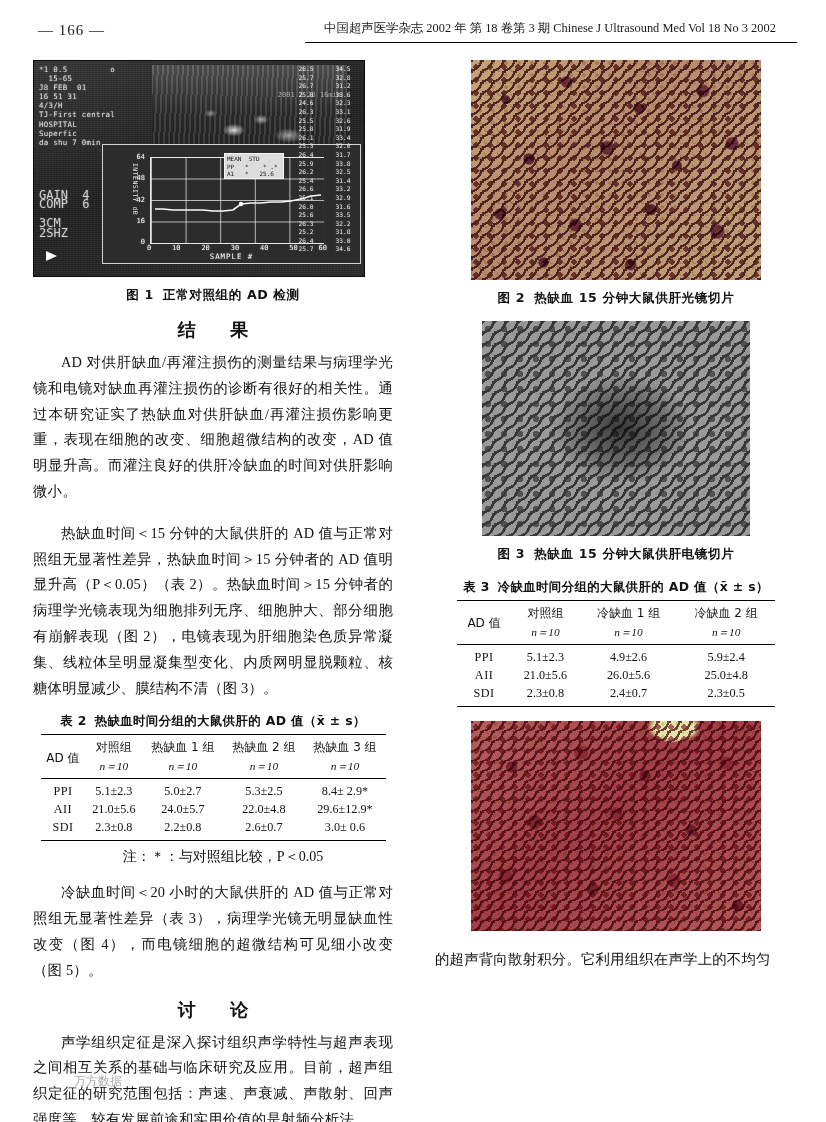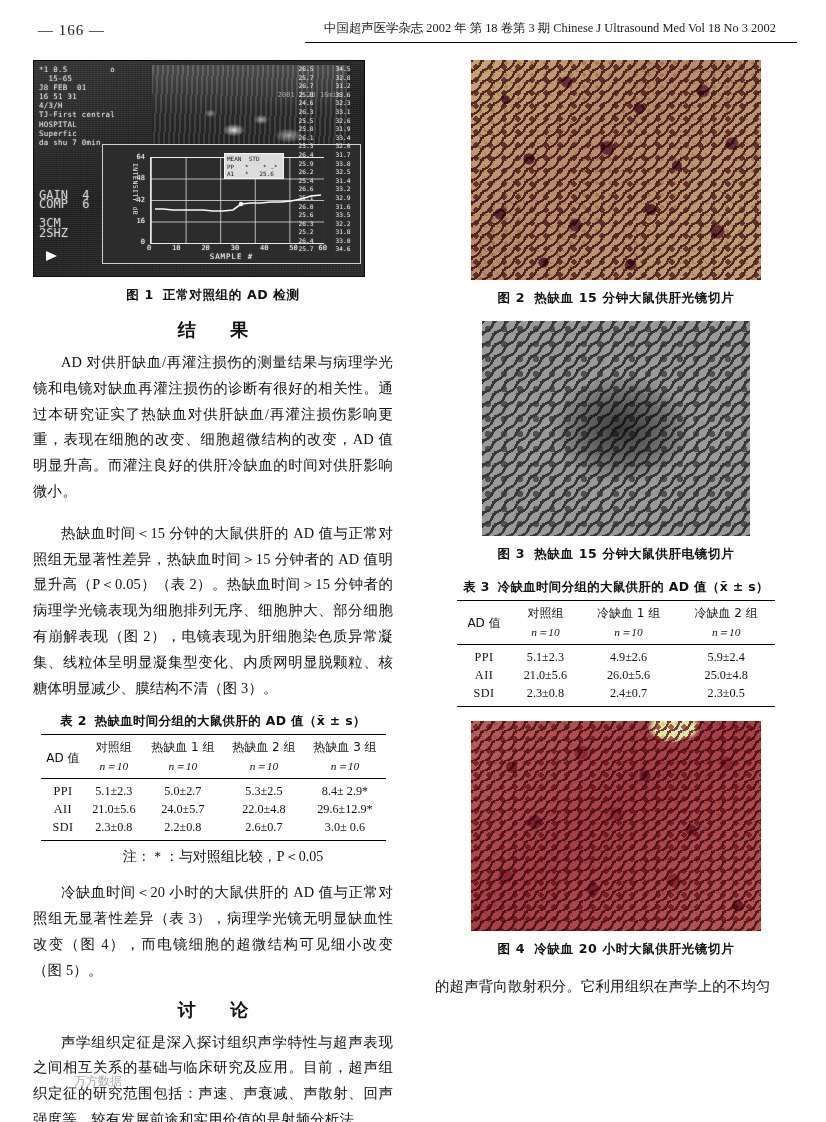--- a/index.html
+++ b/index.html
@@ -699,21 +699,18 @@
       </tbody>
     </table>
   </div>
 
   <div class="figure" style="margin-top:14px">
     <div class="micro-wrap">
       <div class="micro fig4">
         <div class="grain"></div>
       </div>
     </div>
-    <div class="fig-caption">
-      <span class="cap-num">图 4</span><span>冷缺血 20 小时大鼠供肝光镜切片</span>
-    </div>
   </div>
 
   <p class="body no-indent" style="margin-top:16px">的超声背向散射积分。它利用组织在声学上的不均匀</p>
 </div>
 
 <div class="watermark">万方数据</div>
 
 </body></html>

